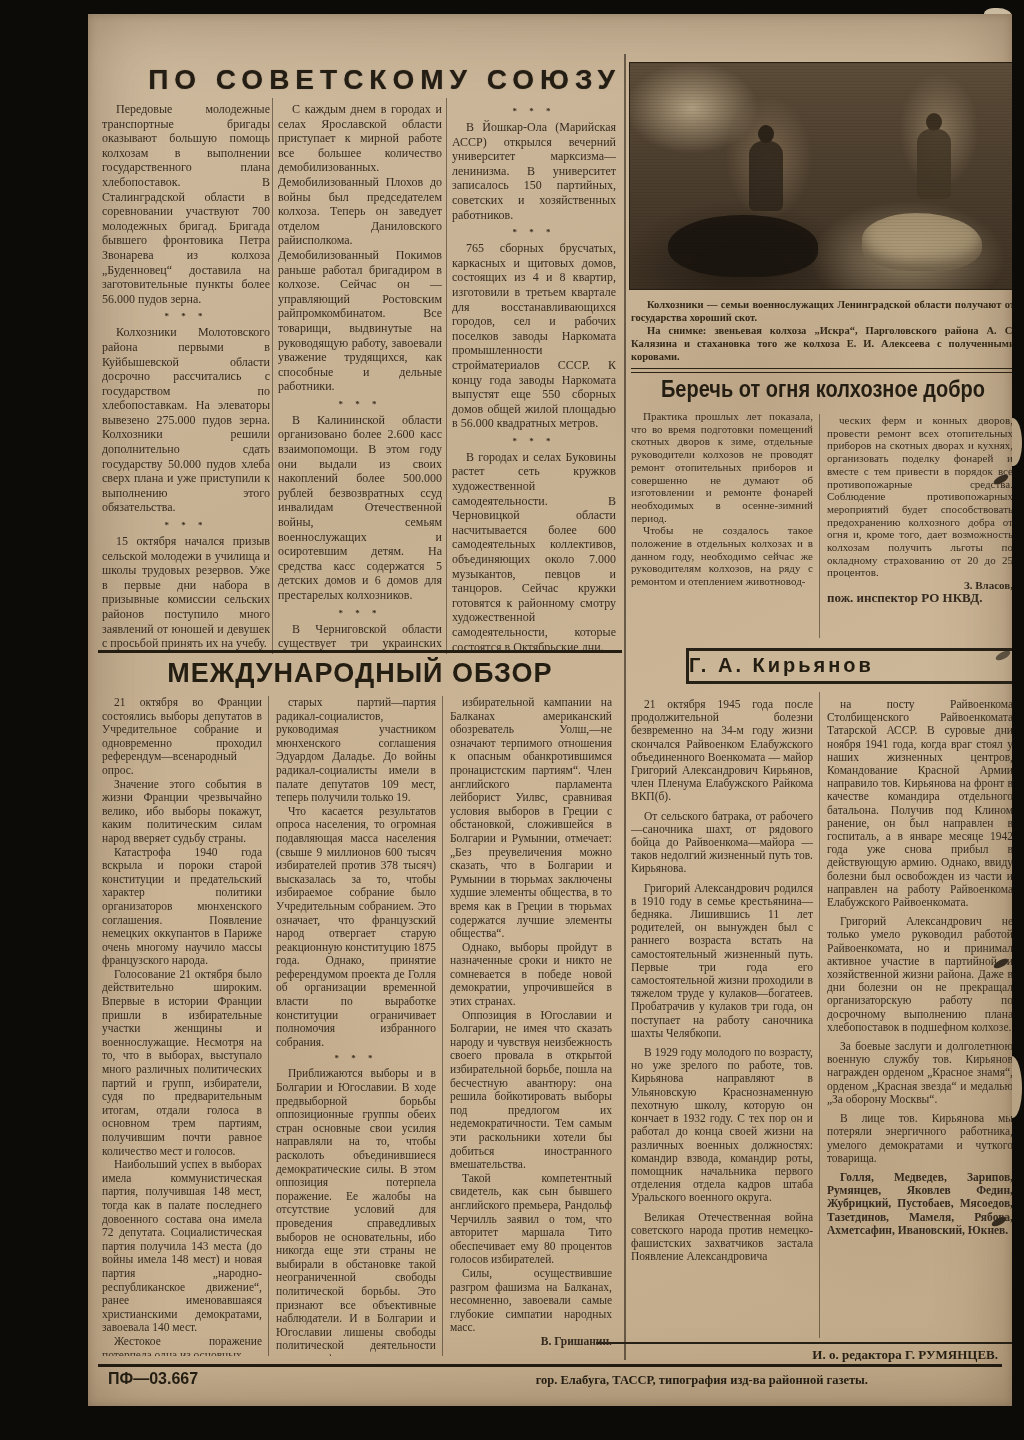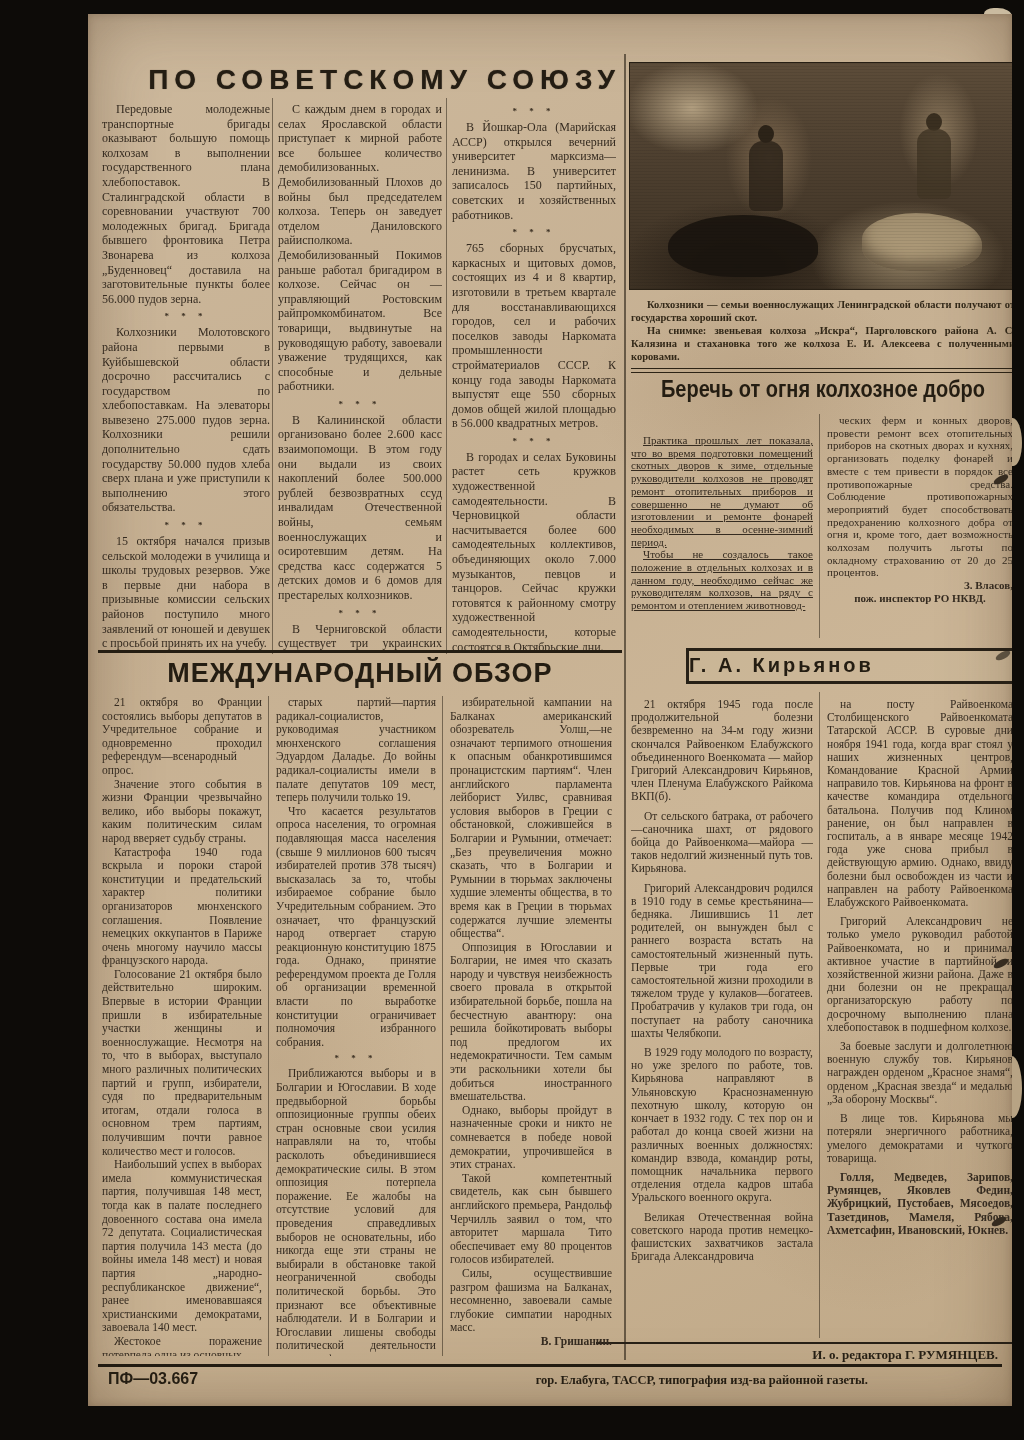--- a/index.html
+++ b/index.html
@@ -61,24 +61,24 @@
   .caption{position:absolute;left:543px;top:284px;width:384px;font-size:10.5px;line-height:13px;
            font-weight:700;color:#322818;text-align:justify;}
   .caption p{margin:0;text-indent:16px;}
   .dblrule{position:absolute;left:543px;top:354px;width:384px;height:3px;
            border-top:1px solid #2c2315;border-bottom:1px solid #2c2315;}
   .fire-title{position:absolute;left:543px;top:362px;width:384px;text-align:center;
     font-family:"Liberation Sans","DejaVu Sans",sans-serif;font-weight:700;font-size:20px;
     transform:scaleY(1.15);transform-origin:top;color:#241d12;white-space:nowrap;}
   .fire{font-size:11px;line-height:12.7px;}
   .fire p{margin:0;text-indent:12px;}
-  .fire-c1{left:543px;top:420px;width:182px;height:226px;text-decoration:underline;}
+  .fire-c1{left:543px;top:396px;width:182px;height:226px;}
   .fire-c2{left:739px;top:400px;width:186px;height:226px;}
   .sig-line{text-align:right;font-weight:700;text-indent:0 !important;}
-  .sig-role{text-align:center;font-size:11px;font-weight:700;text-indent:0 !important;}
+  .sig-role{text-align:left;font-size:13px;font-weight:700;text-indent:0 !important;}
 
   .obit-box{position:absolute;left:598px;top:634px;width:326px;border:3px solid #272016;
     text-align:left;padding:3px 0 4px;font-family:"Liberation Sans","DejaVu Sans",sans-serif;
     font-weight:700;font-size:20px;letter-spacing:3px;color:#241d12;background:rgba(205,186,155,.25);}
   .obit{font-size:11.5px;line-height:13.2px;}
   .obit p{margin:0 0 6px;text-indent:13px;}
   .obit-c1{left:543px;top:684px;width:182px;height:640px;}
   .obit-c2{left:739px;top:684px;width:186px;height:640px;}
   .names{font-weight:700;text-align:justify;}
   .editor-rule{position:absolute;left:508px;top:1328px;width:418px;height:2px;background:#272016;}
@@ -177,21 +177,21 @@
     <div class="vrule vr-fire"></div>
 
     <div class="obit-box">
       <span>Г. А. Кирьянов</span>
     </div>
     <div class="col obit obit-c1">
       <p>21 октября 1945 года после продолжительной болезни безвременно на 34-м году жизни скончался Райвоенком Елабужского объединенного Военкомата — майор Григорий Александрович Кирьянов, член Пленума Елабужского Райкома ВКП(б).</p>
       <p>От сельского батрака, от рабочего—саночника шахт, от рядового бойца до Райвоенкома—майора — таков недолгий жизненный путь тов. Кирьянова.</p>
       <p>Григорий Александрович родился в 1910 году в семье крестьянина—бедняка. Лишившись 11 лет родителей, он вынужден был с раннего возраста встать на самостоятельный жизненный путь. Первые три года его самостоятельной жизни проходили в тяжелом труде у кулаков—богатеев. Пробатрачив у кулаков три года, он поступает на работу саночника шахты Челябкопи.</p>
       <p>В 1929 году молодого по возрасту, но уже зрелого по работе, тов. Кирьянова направляют в Ульяновскую Краснознаменную пехотную школу, которую он кончает в 1932 году. С тех пор он и работал до конца своей жизни на различных военных должностях: командир взвода, командир роты, помощник начальника первого отделения отдела кадров штаба Уральского военного округа.</p>
-      <p>Великая Отечественная война советского народа против немецко-фашистских захватчиков застала Бригада Александровича</p>
+      <p>Великая Отечественная война советского народа против немецко-фашистских захватчиков застала Появление Александровича</p>
     </div>
     <div class="col obit obit-c2">
       <p>на посту Райвоенкома Столбищенского Райвоенкомата Татарской АССР. В суровые дни ноября 1941 года, когда враг стоял у наших жизненных центров, Командование Красной Армии направило тов. Кирьянова на фронт в качестве командира отдельного батальона. Получив под Клином ранение, он был направлен в госпиталь, а в январе месяце 1942 года уже снова прибыл в действующую армию. Однако, ввиду болезни был освобожден из части и направлен на работу Райвоенкома Елабужского Райвоенкомата.</p>
       <p>Григорий Александрович не только умело руководил работой Райвоенкомата, но и принимал активное участие в партийной и хозяйственной жизни района. Даже в дни болезни он не прекращал организаторскую работу по досрочному выполнению плана хлебопоставок в подшефном колхозе.</p>
       <p>За боевые заслуги и долголетнюю военную службу тов. Кирьянов награжден орденом „Красное знамя“, орденом „Красная звезда“ и медалью „За оборону Москвы“.</p>
       <p>В лице тов. Кирьянова мы потеряли энергичного работника, умелого демократами и чуткого товарища.</p>
       <p class="names">Голля, Медведев, Зарипов, Румянцев, Яковлев Федин, Жубрицкий, Пустобаев, Мясоедов, Тазетдинов, Мамеля, Рябова, Ахметсафин, Ивановский, Юкнев.</p>
     </div>
     <div class="vrule vr-obit"></div>
     <div class="editor-rule"></div>
@@ -208,22 +208,22 @@
       <p>Жестокое поражение потерпела одна из основных</p>
     </div>
     <div class="col intl intl-c2">
       <p>старых партий—партия радикал-социалистов, руководимая участником мюнхенского соглашения Эдуардом Даладье. До войны радикал-социалисты имели в палате депутатов 109 мест, теперь получили только 19.</p>
       <p>Что касается результатов опроса населения, то огромная подавляющая масса населения (свыше 9 миллионов 600 тысяч избирателей против 378 тысяч) высказалась за то, чтобы избираемое собрание было Учредительным собранием. Это означает, что французский народ отвергает старую реакционную конституцию 1875 года. Однако, принятие референдумом проекта де Голля об организации временной власти по выработке конституции ограничивает полномочия избранного собрания.</p>
       <div class="sep">* * *</div>
       <p>Приближаются выборы и в Болгарии и Югославии. В ходе предвыборной борьбы оппозиционные группы обеих стран основные свои усилия направляли на то, чтобы расколоть объединившиеся демократические силы. В этом оппозиция потерпела поражение. Ее жалобы на отсутствие условий для проведения справедливых выборов не основательны, ибо никогда еще эти страны не выбирали в обстановке такой неограниченной свободы политической борьбы. Это признают все объективные наблюдатели. И в Болгарии и Югославии лишены свободы политической деятельности только фашистские круги. „Демократические выборы,—пишет по поводу</p>
     </div>
     <div class="col intl intl-c3">
       <p>избирательной кампании на Балканах американский обозреватель Уолш,—не означают терпимого отношения к опасным обанкротившимся пронацистским партиям“. Член английского парламента лейборист Уилвс, сравнивая условия выборов в Греции с обстановкой, сложившейся в Болгарии и Румынии, отмечает: „Без преувеличения можно сказать, что в Болгарии и Румынии в тюрьмах заключены худшие элементы общества, в то время как в Греции в тюрьмах содержатся лучшие элементы общества“.</p>
+      <p>Однако, выборы пройдут в назначенные сроки и никто не сомневается в победе новой демократии, упрочившейся в этих странах.</p>
       <p>Оппозиция в Югославии и Болгарии, не имея что сказать народу и чувствуя неизбежность своего провала в открытой избирательной борьбе, пошла на бесчестную авантюру: она решила бойкотировать выборы под предлогом их недемократичности. Тем самым эти раскольники хотели бы добиться иностранного вмешательства.</p>
-      <p>Однако, выборы пройдут в назначенные сроки и никто не сомневается в победе новой демократии, упрочившейся в этих странах.</p>
       <p>Такой компетентный свидетель, как сын бывшего английского премьера, Рандольф Черчилль заявил о том, что авторитет маршала Тито обеспечивает ему 80 процентов голосов избирателей.</p>
       <p>Силы, осуществившие разгром фашизма на Балканах, несомненно, завоевали самые глубокие симпатии народных масс.</p>
       <p class="sig-line">В. Гришанин.</p>
     </div>
     <div class="vrule vr-i1"></div>
     <div class="vrule vr-i2"></div>
 
     <div class="bottom-rule"></div>
     <div class="print-code">ПФ—03.667</div>
     <div class="imprint">гор. Елабуга, ТАССР, типография изд-ва районной газеты.</div>

